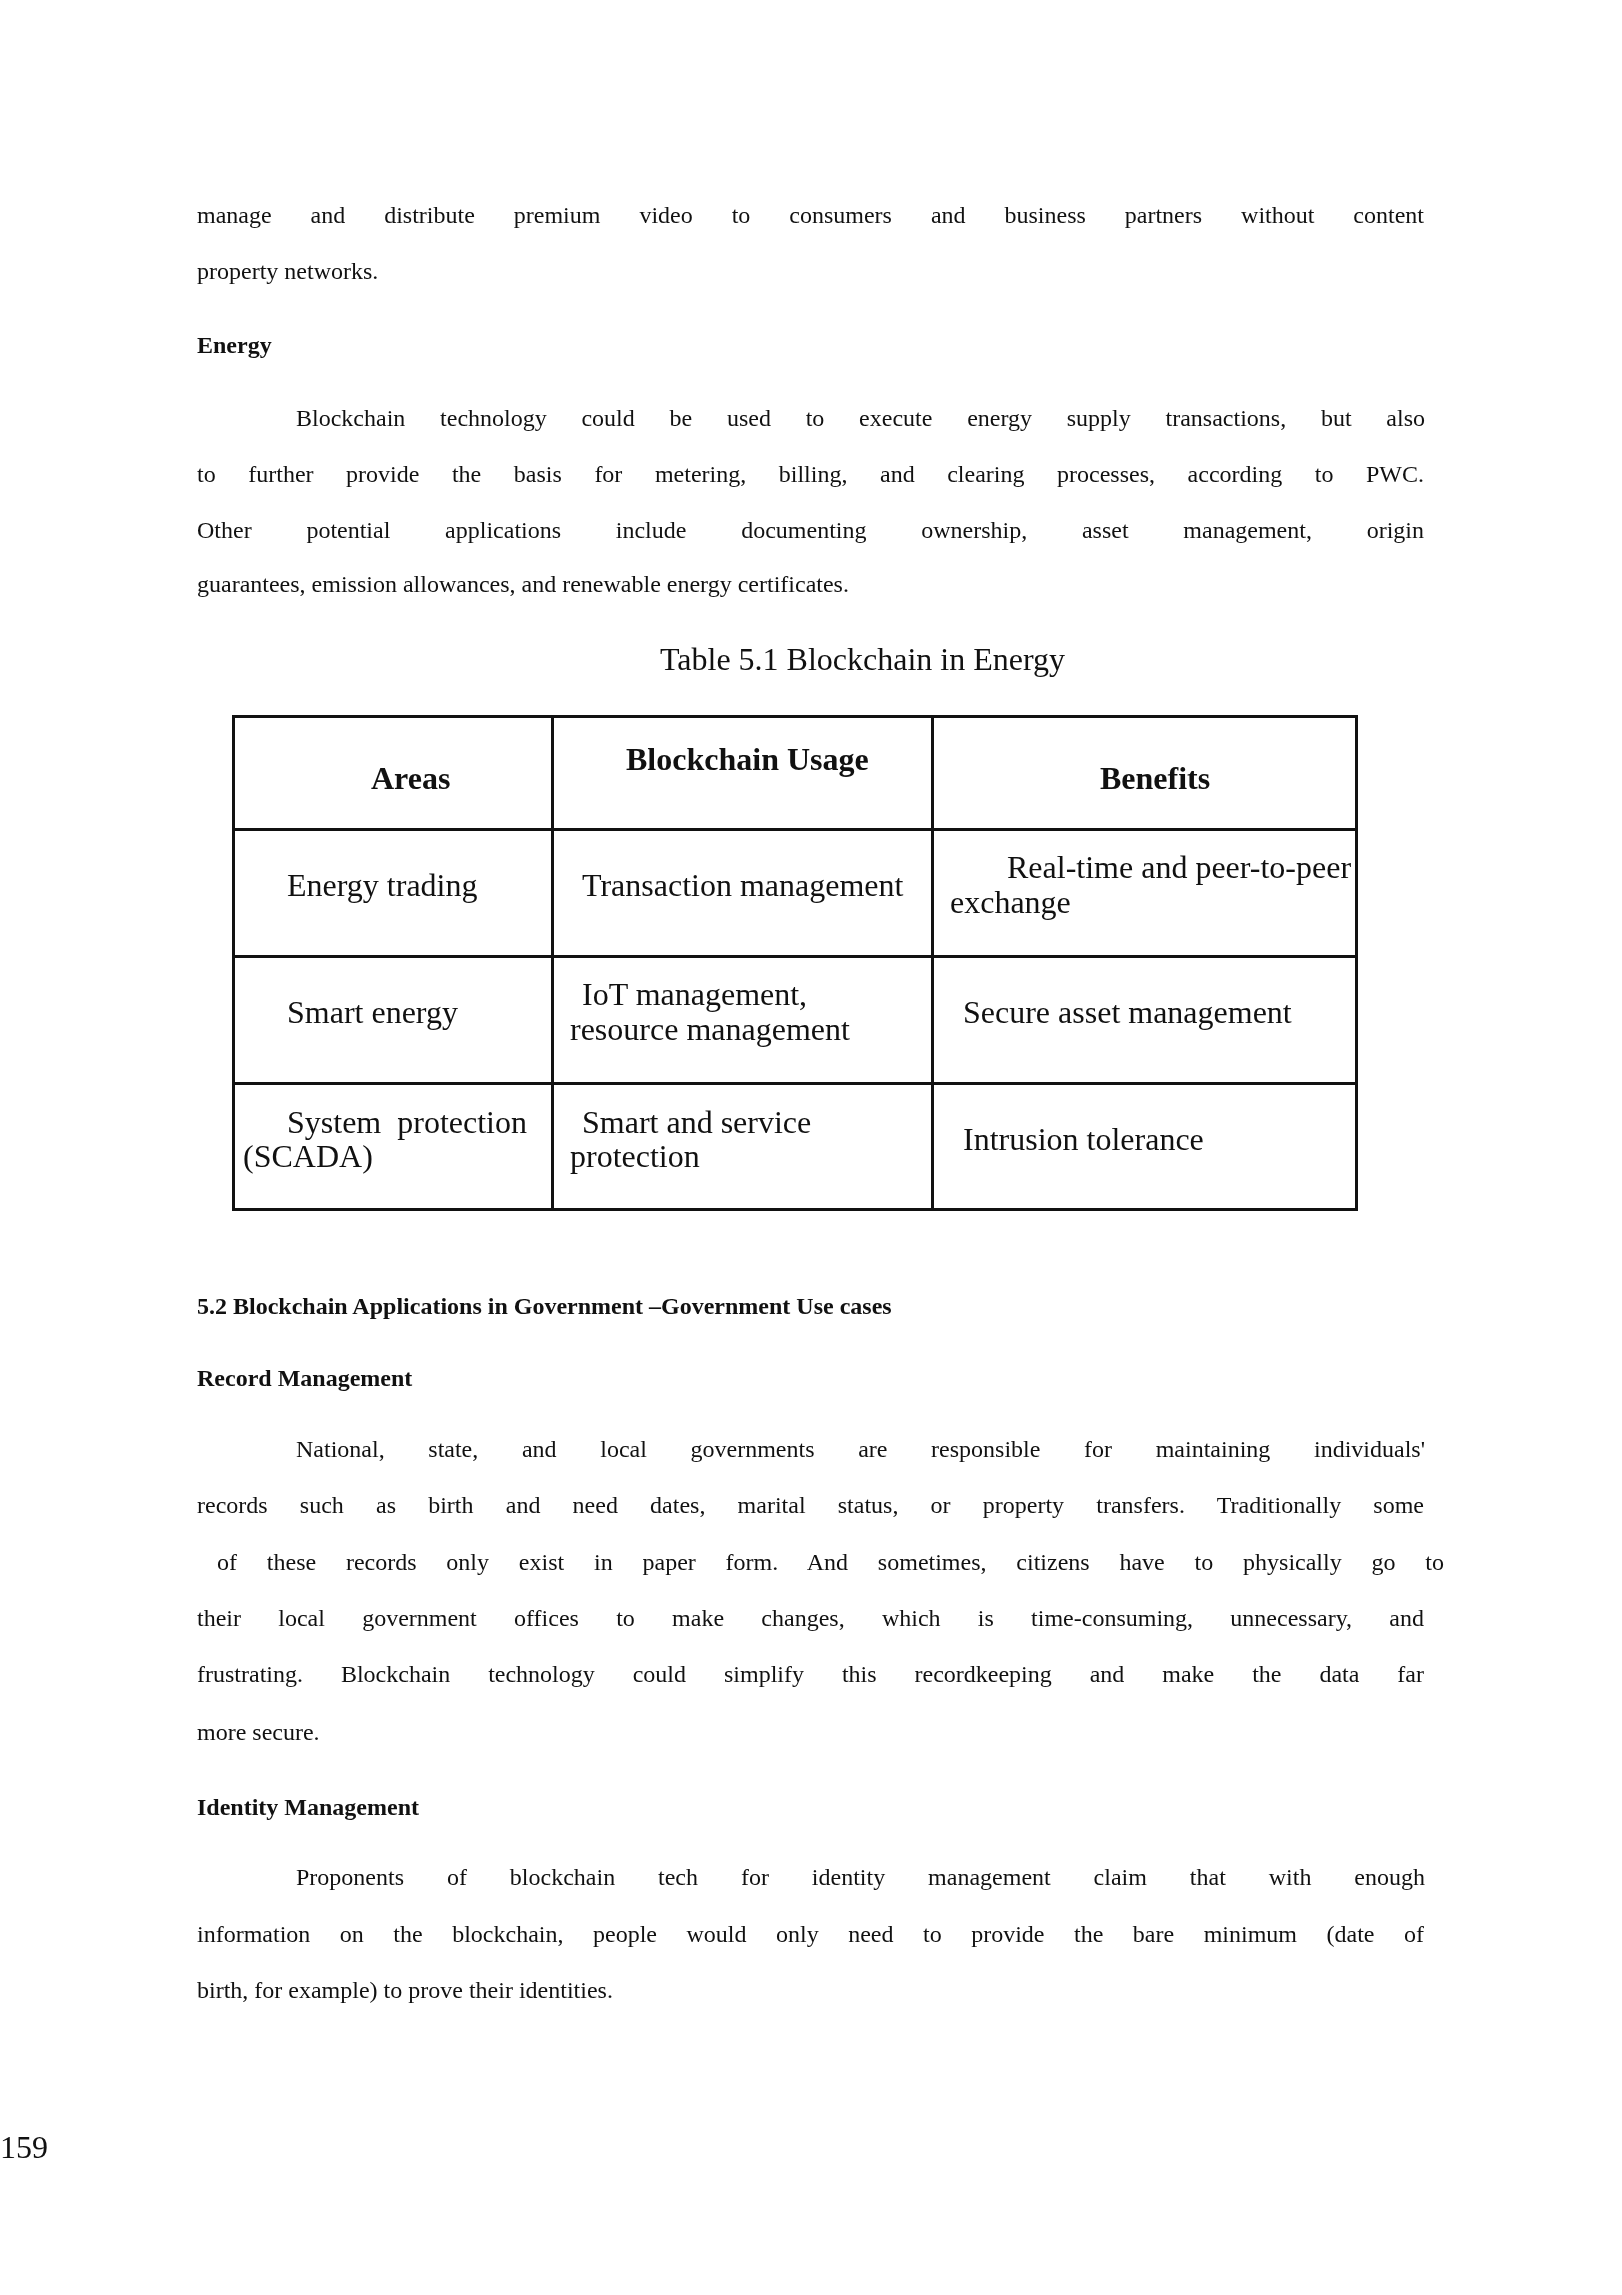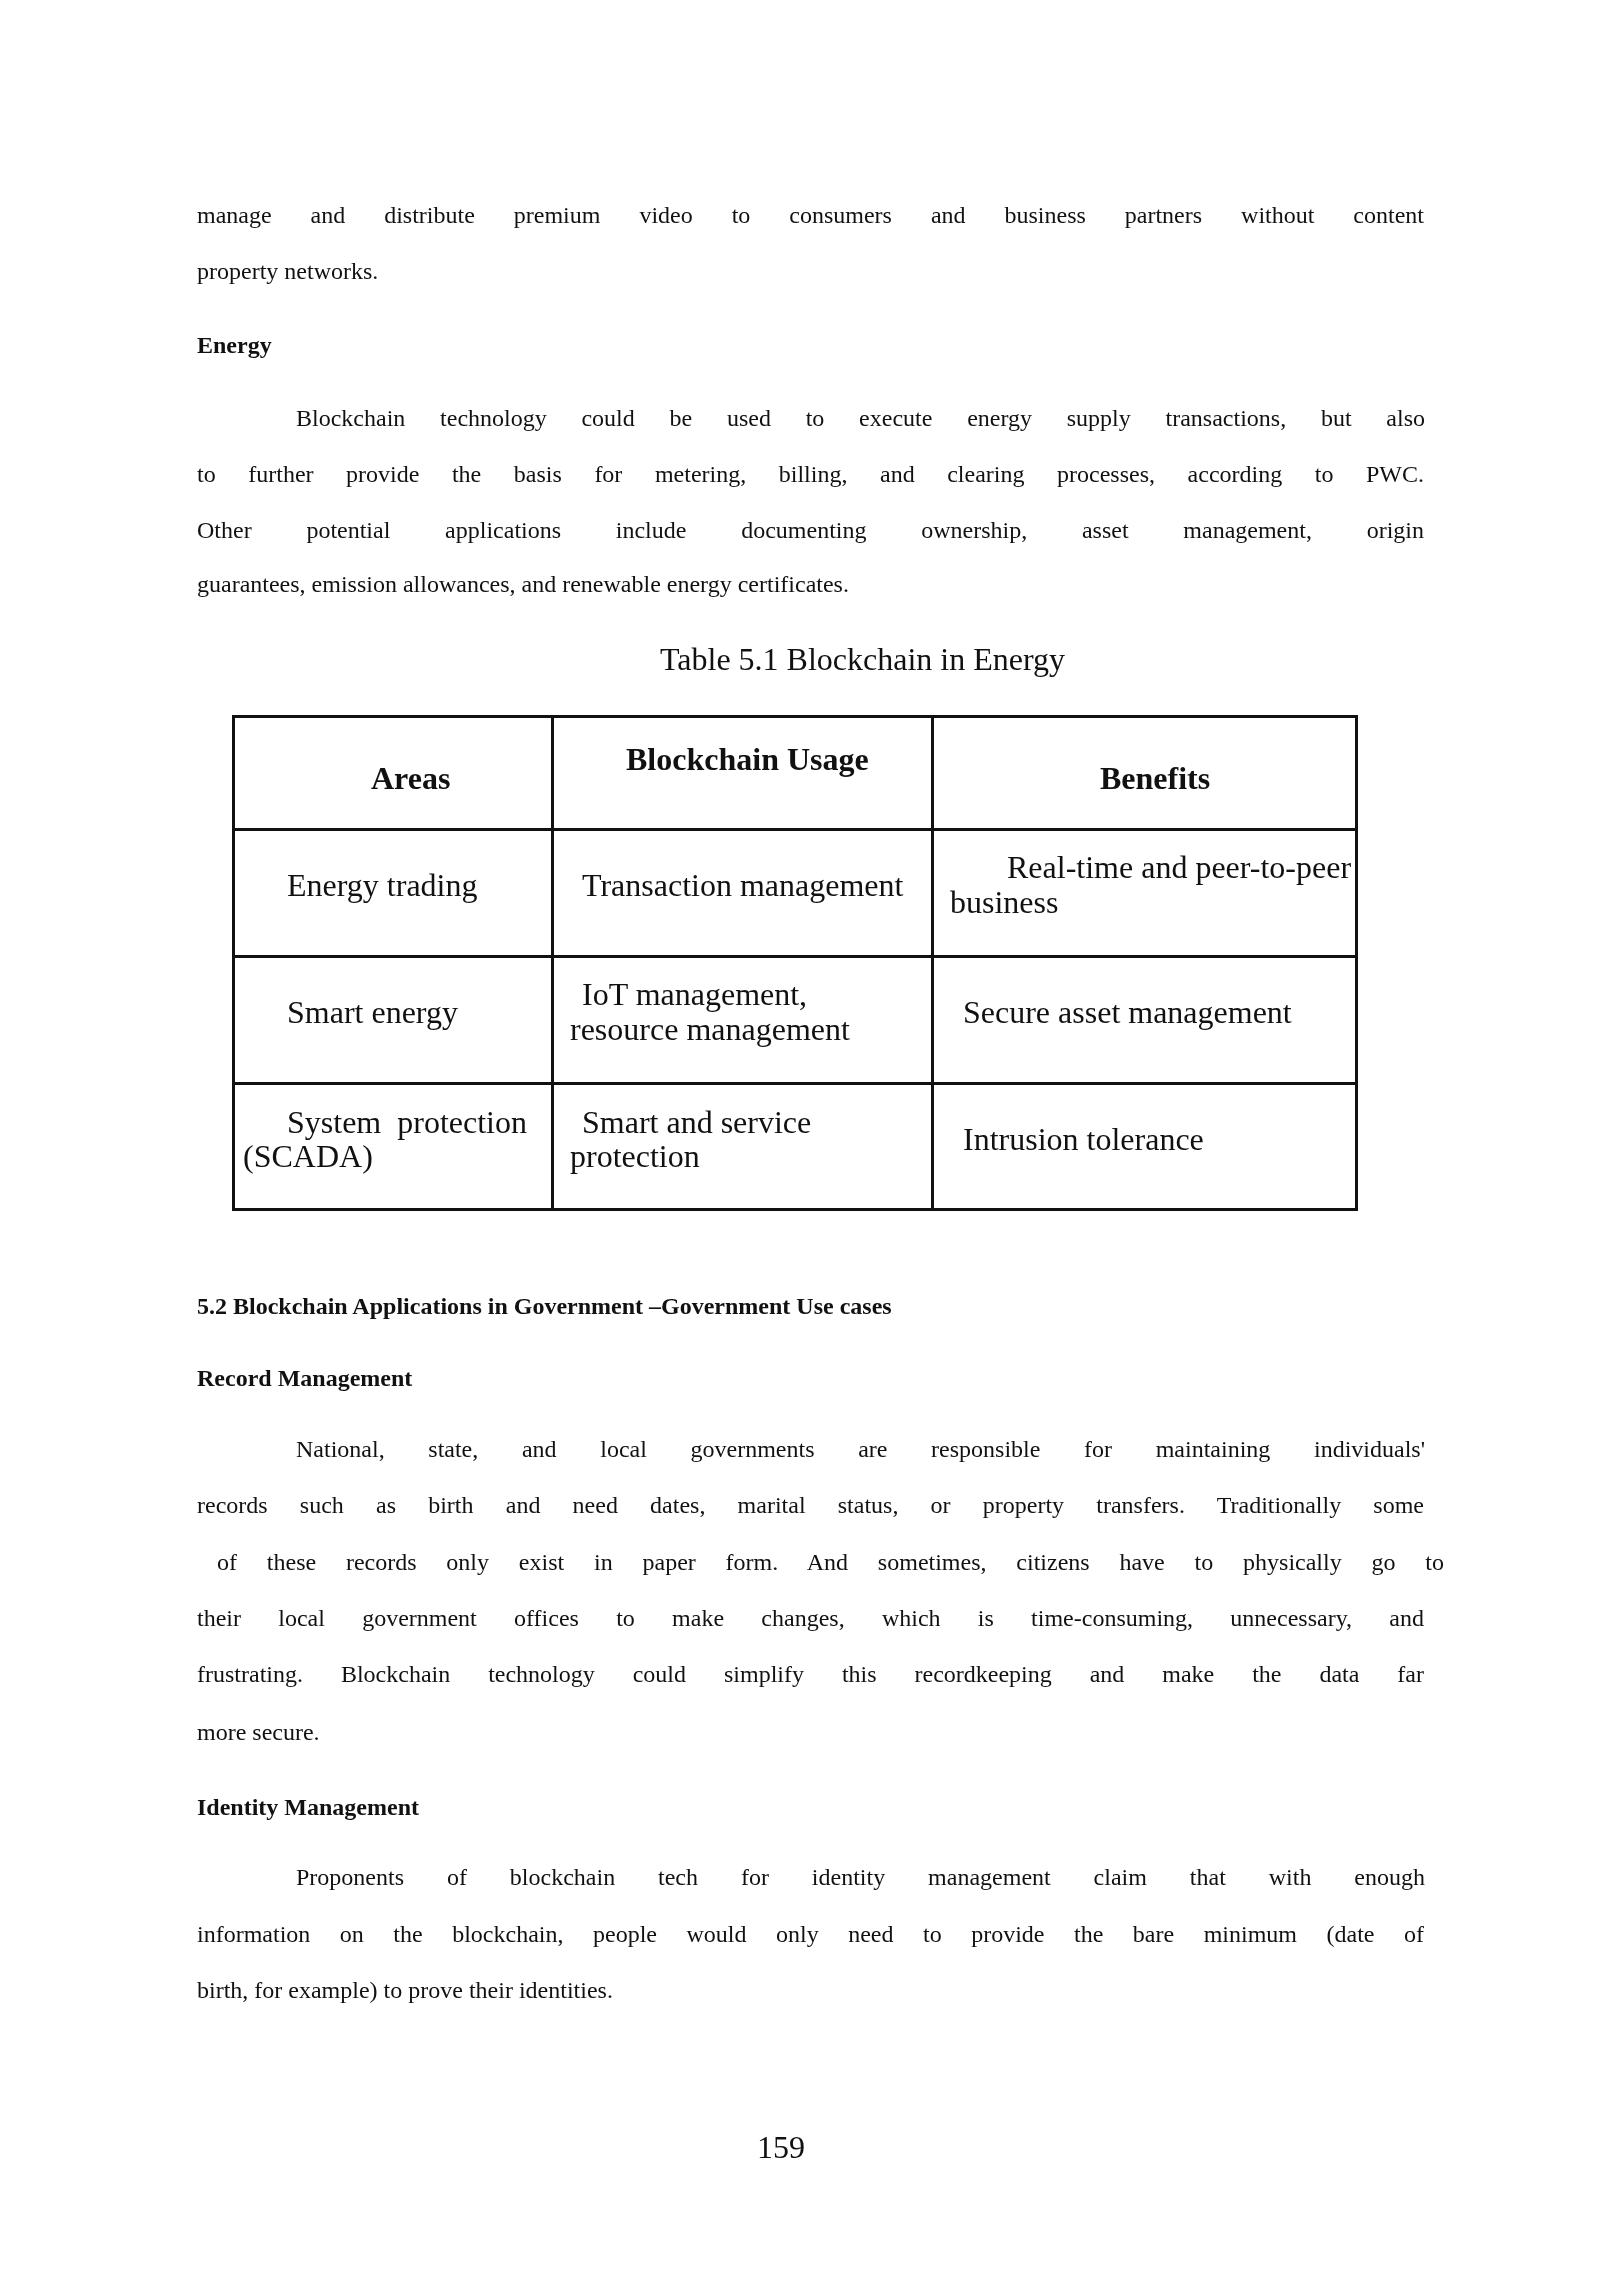--- a/index.html
+++ b/index.html
@@ -54,23 +54,22 @@
       background: #111;
     }
     .cell-text {
       position: absolute;
       font-size: 32px;
       line-height: 35px;
       white-space: nowrap;
     }
     .page-num {
       position: absolute;
-      left: 12px;
+      left: 0;
       width: 1538px;
-      text-align: center;
       font-size: 32px;
       line-height: 38px;
     }
   </style>
 </head>
 <body>
 
 <div class="line justify" style="top:196px;">manage and distribute premium video to consumers and business partners without content</div>
 <div class="line" style="top:252px;">property networks.</div>
 
@@ -93,21 +92,21 @@
 <div class="hline" style="left:232px; top:1082px; width:1126px; height:3.2px;"></div>
 
 <div class="cell-text bold" style="left:371px; top:761px;">Areas</div>
 <div class="cell-text bold" style="left:626px; top:742px;">Blockchain Usage</div>
 <div class="cell-text bold" style="left:1100px; top:761px;">Benefits</div>
 
 <div>
   <div class="cell-text" style="left:287px; top:868px;">Energy trading</div>
   <div class="cell-text" style="left:582px; top:868px;">Transaction management</div>
   <div class="cell-text" style="left:963px; top:850px;margin-left:44px;">Real-time and peer-to-peer</div>
-  <div class="cell-text" style="left:950px; top:885px;">business</div>
+  <div class="cell-text" style="left:950px; top:885px;">exchange</div>
 </div>
 
 <div>
   <div class="cell-text" style="left:287px; top:995px;">Smart energy</div>
   <div class="cell-text" style="left:582px; top:977px;">IoT management,</div>
   <div class="cell-text" style="left:570px; top:1012px;">resource management</div>
   <div class="cell-text" style="left:963px; top:995px;">Secure asset management</div>
 </div>
 
 <div>

